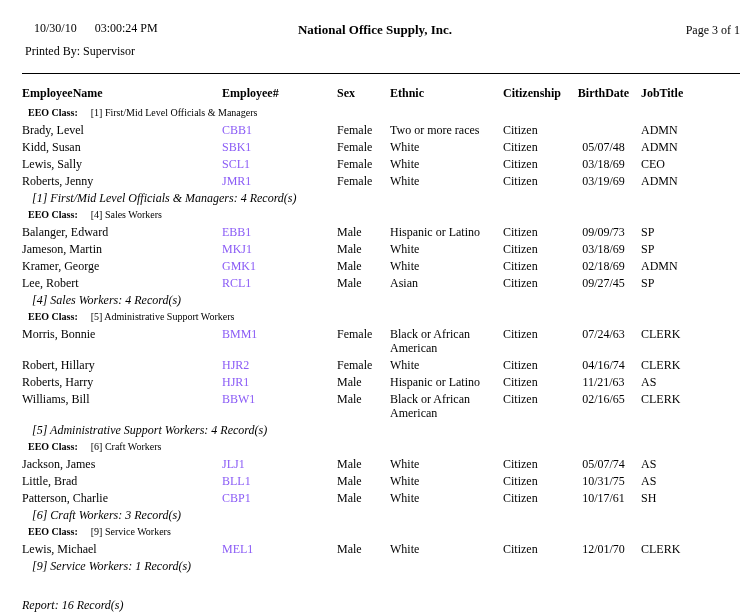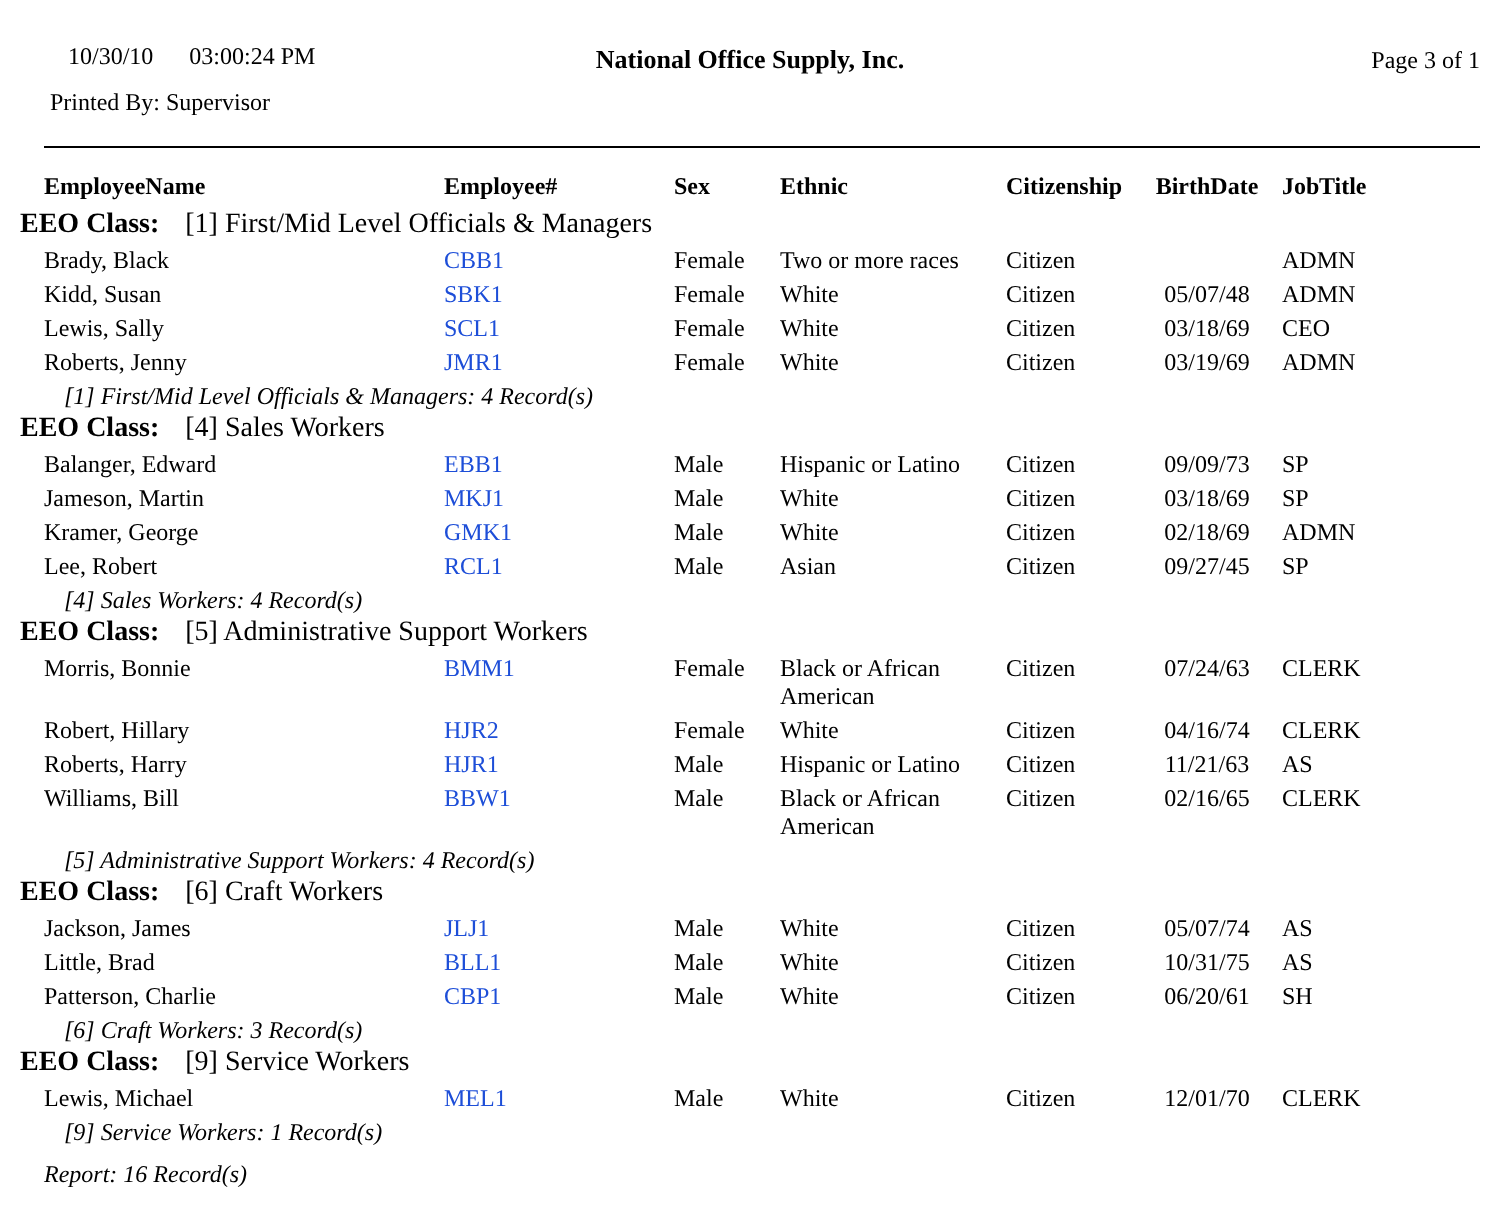--- a/index.html
+++ b/index.html
@@ -35,28 +35,28 @@
   .col-name   { width: 200px; }
   .col-num    { width: 115px; }
   .col-sex    { width: 53px;  }
   .col-ethnic { width: 113px; padding-right: 8px; box-sizing: border-box; }
   .col-cit    { width: 63px;  }
   .col-bd     { width: 75px; text-align: center;  }
   .col-jt     { width: 87px;  }
 
   .trow { display: flex; align-items: flex-start; padding-left: 22px;
           font-size: 12px; line-height: 14px; margin-bottom: 3px; }
-  .emp-num { color: #1d4ed8; cursor: pointer; }
-
-  .sec-hdr { padding-left: 10px; font-size: 14px; line-height: 14px; margin-bottom: 3px; }
+  .emp-num { color: #8b5cf6; cursor: pointer; }
+
+  .sec-hdr { padding-left: 28px; font-size: 10px; line-height: 14px; margin-bottom: 3px; }
   .sec-hdr .lbl  { font-weight: bold; }
   .sec-hdr .nm   { margin-left: 13px; }
   .sec-sum { padding-left: 32px; font-size: 12px; line-height: 14px; margin-bottom: 3px;
              font-style: italic; }
-  .rpt-sum { padding-left: 22px; font-size: 12px; line-height: 14px; margin-top: 7px;
+  .rpt-sum { padding-left: 22px; font-size: 12px; line-height: 14px; margin-top: 25px;
              font-style: italic; }
 </style>
 </head>
 <body>
 
 <div class="page">
 
   <div class="hdr-date">
     <span>10/30/10</span><span class="hdr-time">03:00:24 PM</span>
   </div>
@@ -72,21 +72,21 @@
       <div class="th col-sex"><span>Sex</span></div>
       <div class="th col-ethnic"><span>Ethnic</span></div>
       <div class="th col-cit"><span>Citizenship</span></div>
       <div class="th col-bd"><span>Birth Date</span></div>
       <div class="th col-jt"><span>Job Title</span></div>
     </div>
 
     <div id="report-body">
         <div class="sec-hdr"><span class="lbl">EEO Class:</span><span class="nm">[1] First/Mid Level Officials &amp; Managers</span></div>
         <div class="trow">
-          <div class="col-name">Brady, Black</div>
+          <div class="col-name">Brady, Level</div>
           <div class="col-num emp-num">CBB1</div>
           <div class="col-sex">Female</div>
           <div class="col-ethnic">Two or more races</div>
           <div class="col-cit">Citizen</div>
           <div class="col-bd"></div>
           <div class="col-jt">ADMN</div>
         </div>
         <div class="trow">
           <div class="col-name">Kidd, Susan</div>
           <div class="col-num emp-num">SBK1</div>
@@ -209,21 +209,21 @@
           <div class="col-cit">Citizen</div>
           <div class="col-bd">10/31/75</div>
           <div class="col-jt">AS</div>
         </div>
         <div class="trow">
           <div class="col-name">Patterson, Charlie</div>
           <div class="col-num emp-num">CBP1</div>
           <div class="col-sex">Male</div>
           <div class="col-ethnic">White</div>
           <div class="col-cit">Citizen</div>
-          <div class="col-bd">06/20/61</div>
+          <div class="col-bd">10/17/61</div>
           <div class="col-jt">SH</div>
         </div>
         <div class="sec-sum">[6] Craft Workers: 3 Record(s)</div>
         <div class="sec-hdr"><span class="lbl">EEO Class:</span><span class="nm">[9] Service Workers</span></div>
         <div class="trow">
           <div class="col-name">Lewis, Michael</div>
           <div class="col-num emp-num">MEL1</div>
           <div class="col-sex">Male</div>
           <div class="col-ethnic">White</div>
           <div class="col-cit">Citizen</div>

